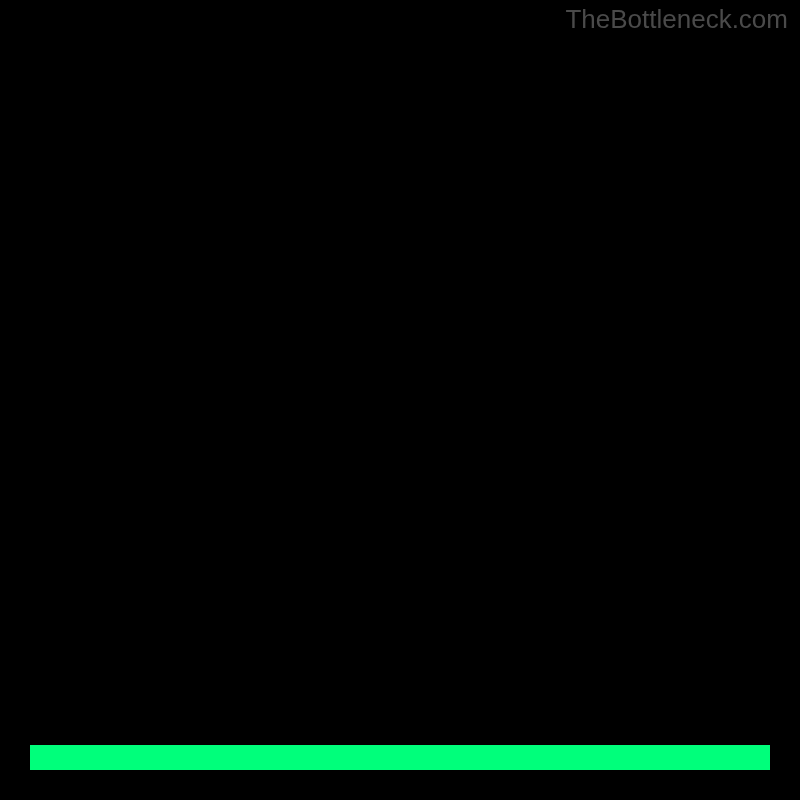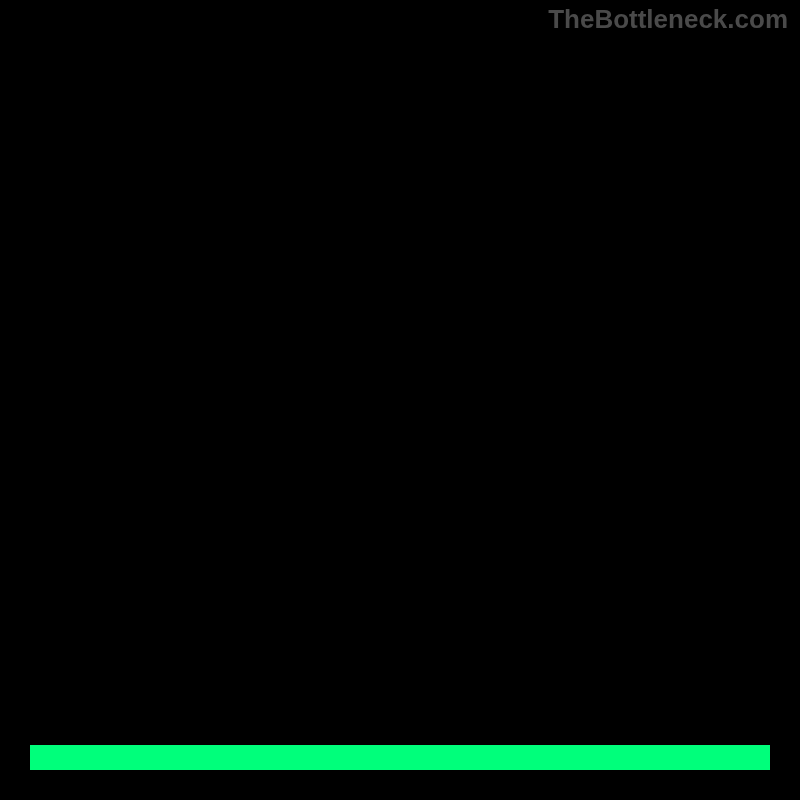--- a/index.html
+++ b/index.html
@@ -15,21 +15,21 @@
     width: 800px;
     height: 800px;
   }
   .watermark {
     position: absolute;
     top: 4px;
     right: 12px;
     color: #4a4a4a;
     font-family: Arial, Helvetica, sans-serif;
     font-size: 26px;
-    font-weight: 700;
+    font-weight: 400;
     z-index: 50;
   }
   .chart-area {
     position: absolute;
     left: 30px;
     top: 30px;
     width: 740px;
     height: 740px;
   }
   .black-base {

